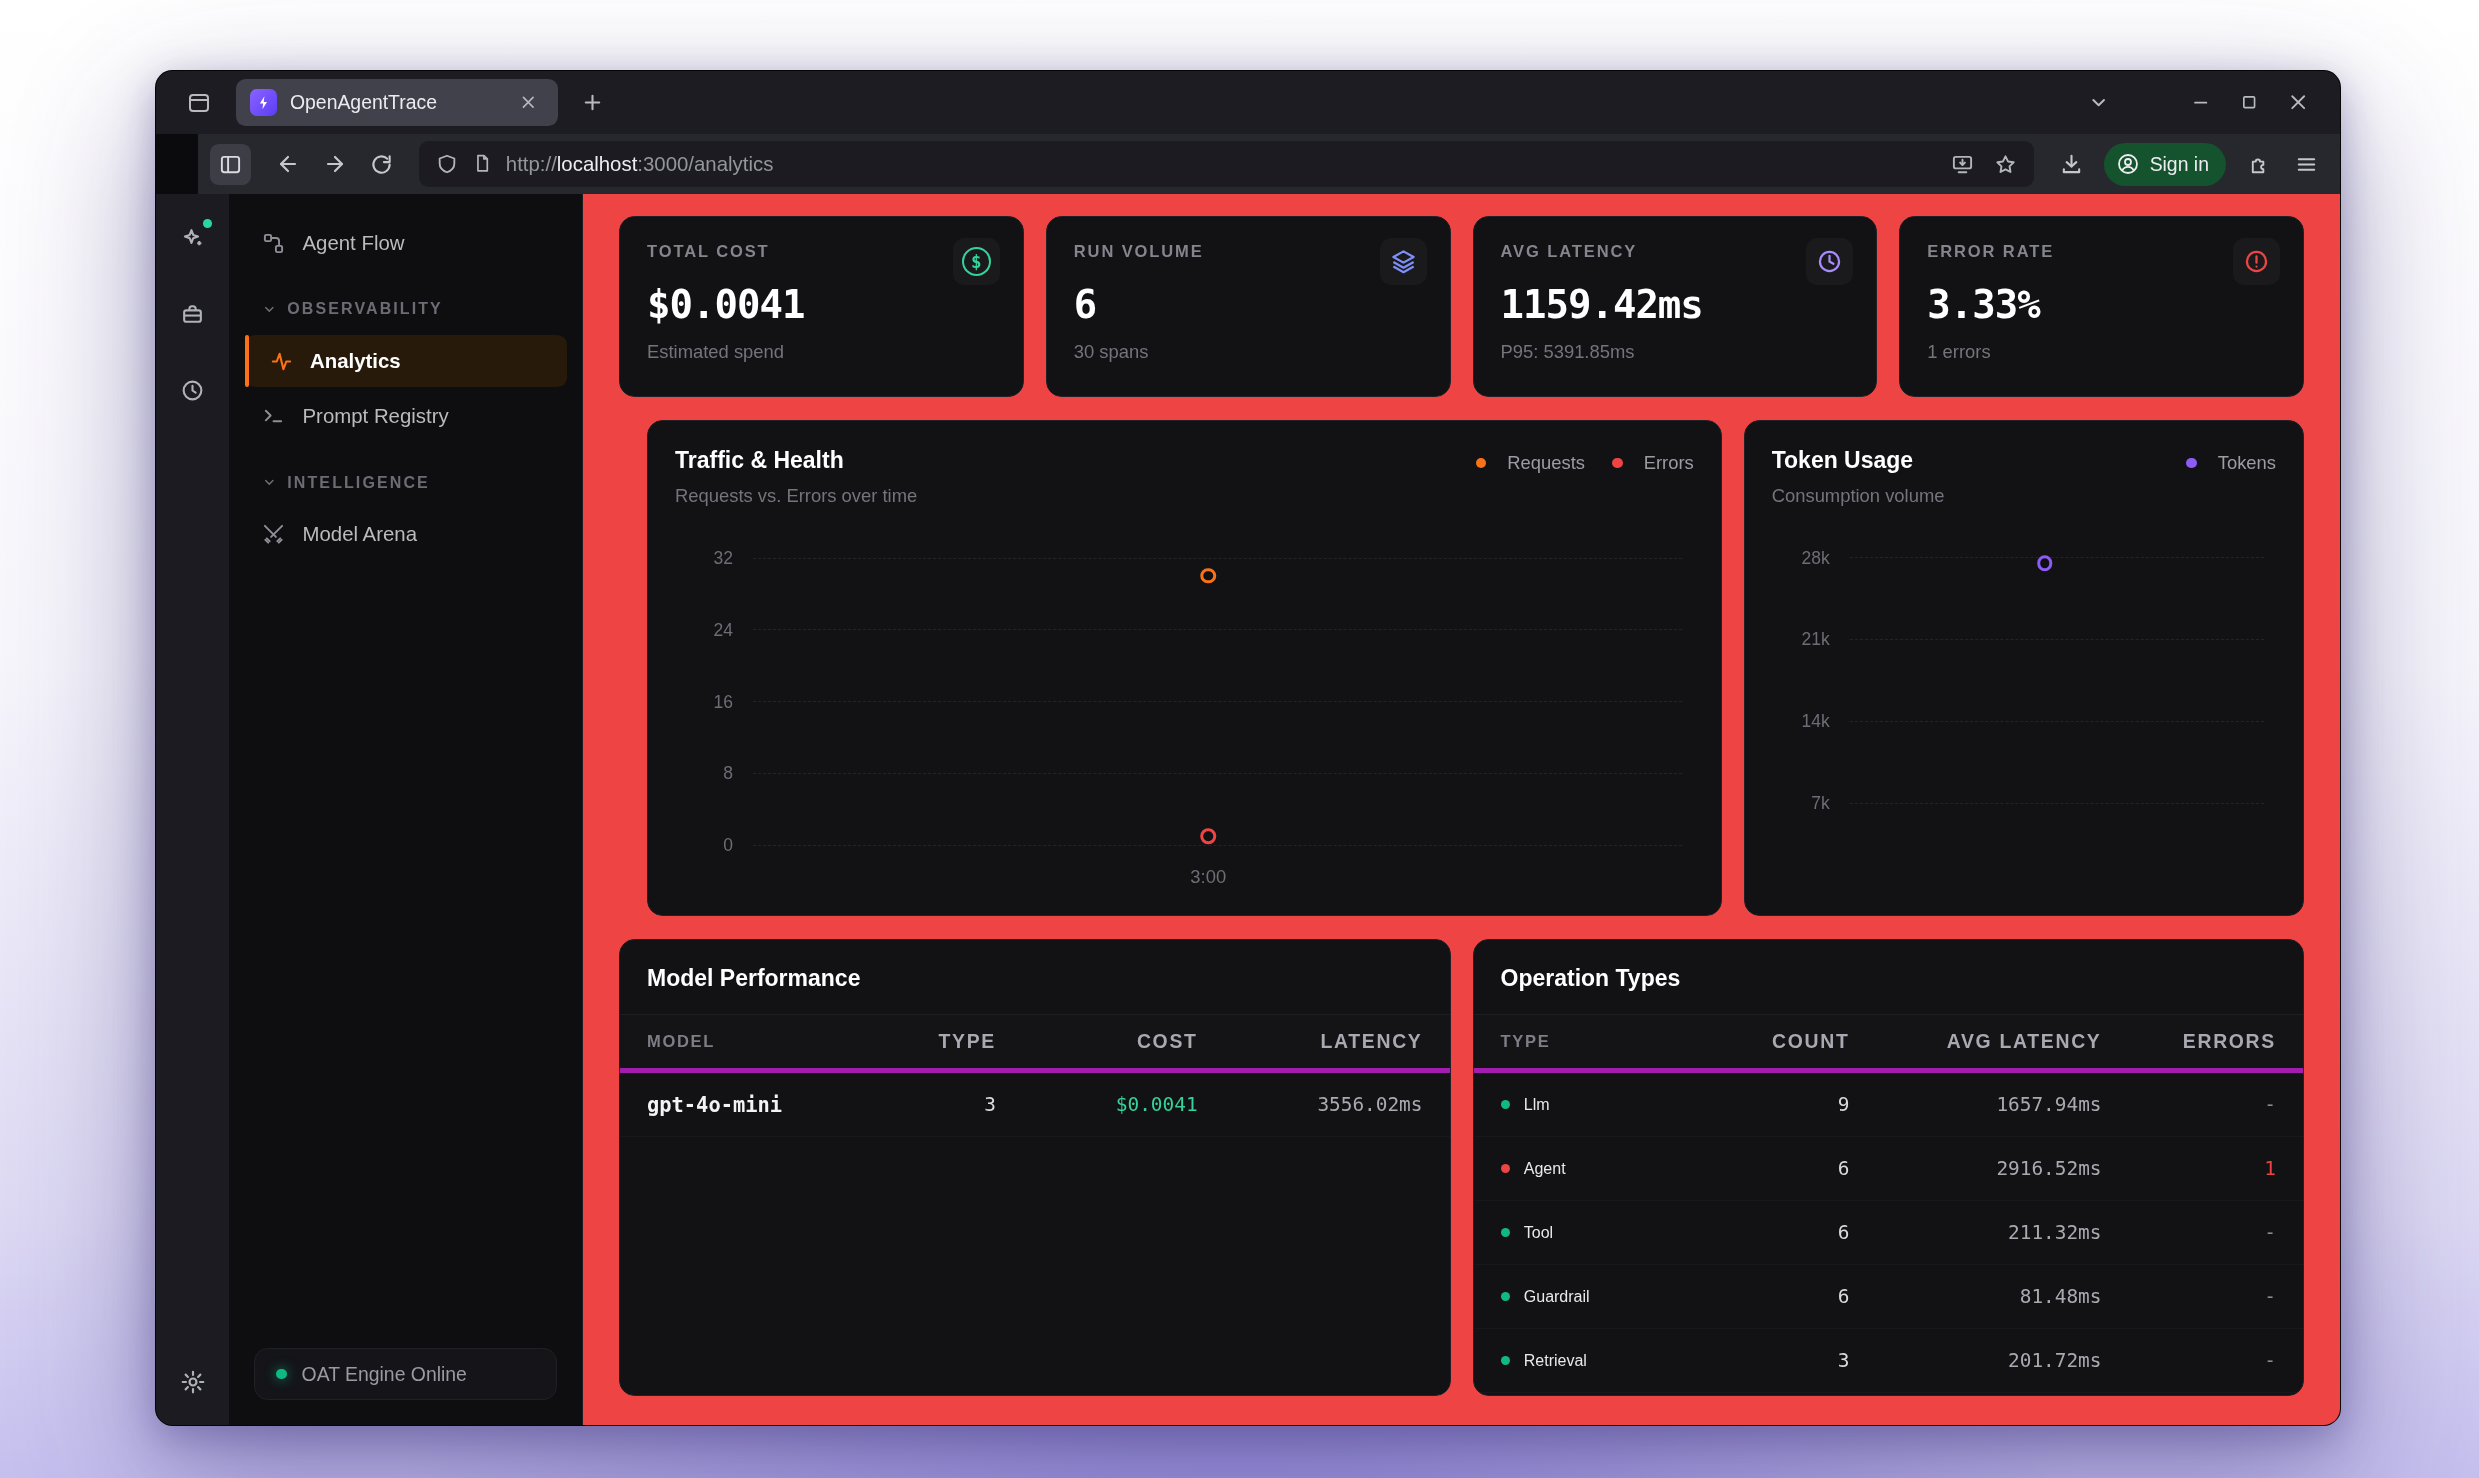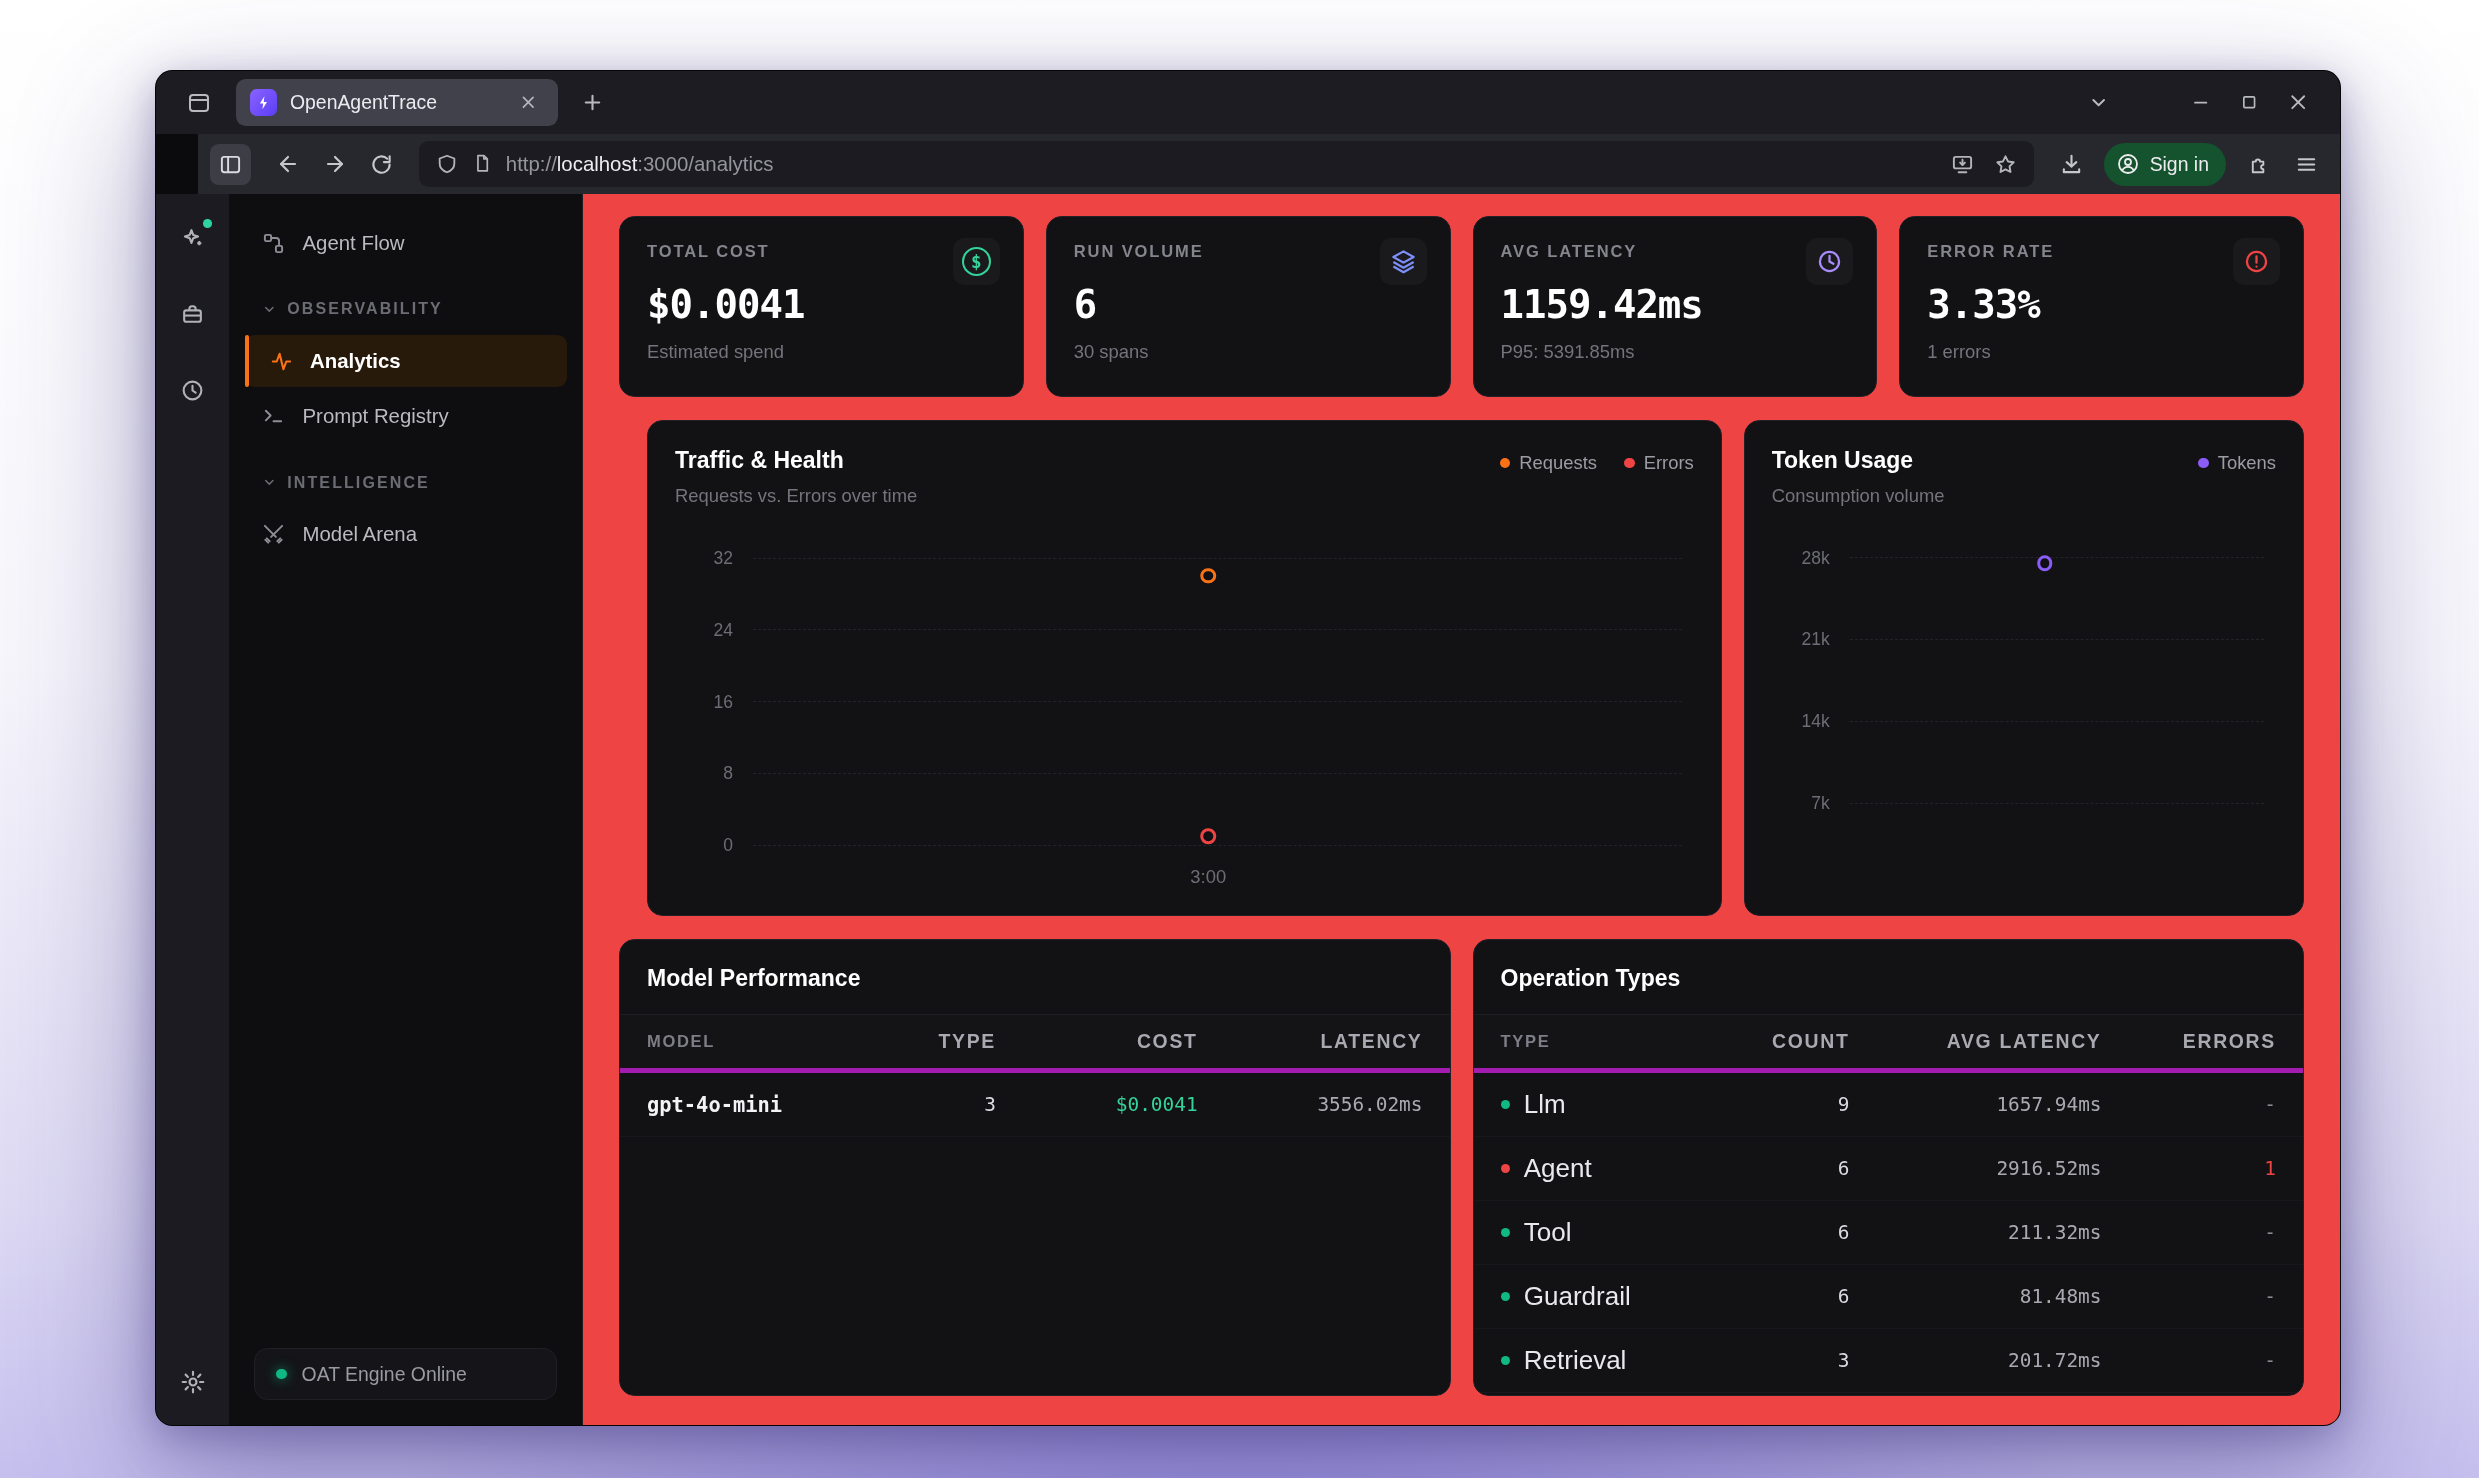--- a/index.html
+++ b/index.html
@@ -79,40 +79,40 @@
 
   
   .charts-row { display:flex; gap:22px; height:496px; flex:none; }
   .chart-card { padding:26px 27px 25px; display:flex; flex-direction:column; min-width:0; }
   .traffic-card { flex:2.02;margin-left:28px; }
   .token-card { flex:1; }
   .chart-header { display:flex; justify-content:space-between; align-items:flex-start; }
   .chart-title { color:#ffffff; font-size:23px; font-weight:700; }
   .chart-sub { margin-top:10.7px; color:#74747d; font-size:18.4px; }
   .legend { display:flex; gap:27px; align-items:center; padding-top:4.9px; }
-  .legend-item { display:flex; align-items:center; gap:9px; color:#9c9ca5; font-size:18.4px; }
+  .legend-item { display:flex; align-items:center; gap:21px; color:#9c9ca5; font-size:18.4px; }
   .legend-dot { width:10.7px; height:10.7px; border-radius:50%; flex:none; }
   .plot { flex:1; position:relative; margin:33px 11.6px 45px 78px; }
   .gridline { position:absolute; left:0; right:0; height:0; border-top:1.9px dashed #232329; }
   .ytick { position:absolute; left:-78px; top:-10.7px; width:58px; text-align:right; color:#6d6d76; font-size:17.5px; }
   .xtick { position:absolute; bottom:-43px; transform:translateX(-50%); color:#6d6d76; font-size:18.4px; }
   .pt { position:absolute; width:15.5px; height:15.5px; border:3.4px solid; border-radius:50%; background:#101014; transform:translate(-50%,-50%); }
 
   
   .tables-row { flex:1; display:flex; gap:22px; min-height:0; }
   .table-card { flex:1; overflow:hidden; display:flex; flex-direction:column; }
   .table-title { padding:25px 27px 22px; color:#ffffff; font-size:23px; font-weight:700; border-bottom:1px solid #1e1e24; }
   .thead { display:grid; align-items:center; height:58px; padding:0 27px; color:#7e7e87; font-size:16.5px; font-weight:700; letter-spacing:1.7px; border-bottom:5px solid #a21caf; background:rgba(255,255,255,.012); }
   .trow { display:grid; align-items:center; height:64px; padding:0 27px; border-bottom:1px solid #17171c; }
   .mp-grid { grid-template-columns:30% 15% 26% 29%; }
   .ot-grid { grid-template-columns:30% 15% 32.5% 22.5%; }
   .cell-r { text-align:right; font-family:"DejaVu Sans Mono",monospace; font-size:19.4px; color:#a9a9b1; }
   .cell-count { color:#dadae0; }
   .model-name { font-family:"DejaVu Sans Mono",monospace; font-weight:700; font-size:20.4px; color:#f3f3f6; }
-  .type-cell { display:flex; align-items:center; gap:13.6px; color:#e9e9ed; font-size:26px; }
+  .type-cell { display:flex; align-items:center; gap:13.6px; color:#e9e9ed; font-size:16px; }
   .type-dot { width:9.7px; height:9.7px; border-radius:50%; flex:none; }
 </style>
 </head>
 <body>
 
 <div class="window">
 
   <div class="tabbar">
     <button class="chrome-btn">
       <span>

